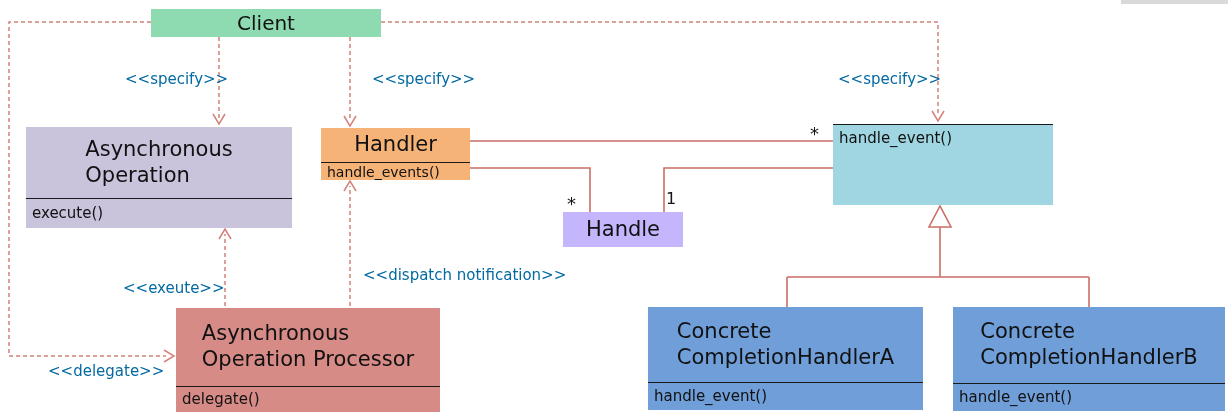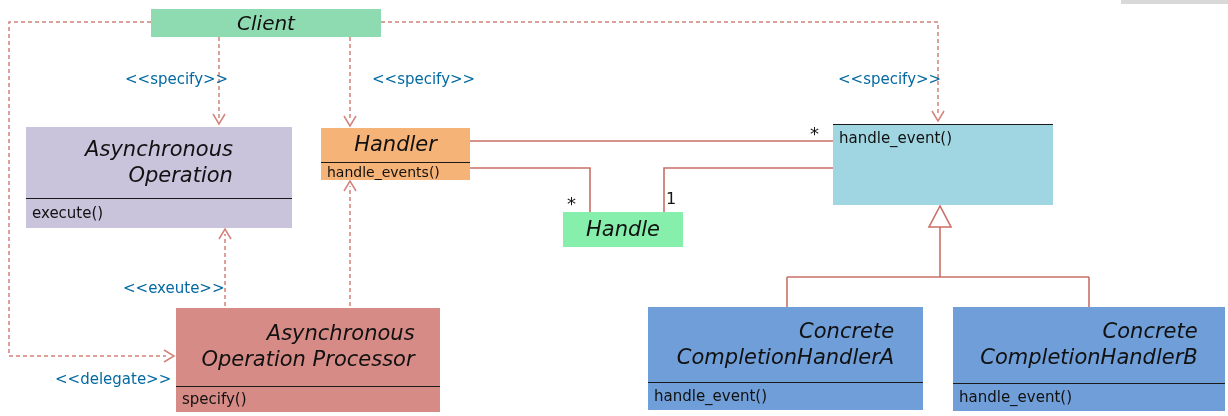--- a/index.html
+++ b/index.html
@@ -8,21 +8,21 @@
     font-family:"DejaVu Sans","Liberation Sans",sans-serif;color:#111;
     overflow:hidden;
   }
   .lines{position:absolute;left:0;top:0;width:1228px;height:416px;}
   .uml-class{
     position:absolute;display:flex;flex-direction:column;
     box-sizing:border-box;
   }
   .uml-title{
     flex:1;display:flex;align-items:center;justify-content:center;
-    text-align:right;white-space:pre-line;font-size:21px;line-height:1.22;font-style:italic;
+    text-align:left;white-space:pre-line;font-size:21px;line-height:1.22;
   }
   .uml-method{
     display:flex;align-items:center;border-top:1.6px solid #1a1a1a;
     font-size:15px;padding-left:6px;box-sizing:border-box;line-height:1;
   }
   .stereotype{
     position:absolute;font-size:15px;white-space:nowrap;color:#0369a1;
   }
   .mult{
     position:absolute;font-size:18px;color:#151515;line-height:1;
@@ -80,47 +80,48 @@
 
   <div class="uml-class" style="left:321px;top:128px;width:149px;height:52px;background:#f6b377;">
     <div class="uml-title">Handler</div>
     <div class="uml-method" style="height:18px;font-size:14px;">handle_events()</div>
   </div>
 
   <div class="uml-class" style="left:833px;top:124px;width:220px;height:81px;background:#a0d6e2;">
     <div class="uml-method" style="height:28px;">handle_event()</div>
   </div>
 
-  <div class="uml-class" style="left:563px;top:212px;width:120px;height:35px;background:#86efac;">
+  <div class="uml-class" style="left:563px;top:212px;width:120px;height:35px;background:#c4b5fd;">
     <div class="uml-title">Handle</div>
   </div>
 
   <div class="uml-class" style="left:176px;top:308px;width:264px;height:104px;background:#d78b87;">
     <div class="uml-title">Asynchronous
 Operation Processor</div>
-    <div class="uml-method" style="height:26px;">specify()</div>
+    <div class="uml-method" style="height:26px;">delegate()</div>
   </div>
 
   <div class="uml-class" style="left:648px;top:307px;width:275px;height:103px;background:#6f9ed8;">
     <div class="uml-title">Concrete
 CompletionHandlerA</div>
     <div class="uml-method" style="height:28px;">handle_event()</div>
   </div>
 
   <div class="uml-class" style="left:953px;top:307px;width:272px;height:104px;background:#6f9ed8;">
     <div class="uml-title">Concrete
 CompletionHandlerB</div>
     <div class="uml-method" style="height:28px;">handle_event()</div>
   </div>
 
   <div class="stereotype" style="left:125px;top:70px;">&lt;&lt;specify&gt;&gt;</div>
   <div class="stereotype" style="left:372px;top:70px;">&lt;&lt;specify&gt;&gt;</div>
   <div class="stereotype" style="left:838px;top:70px;">&lt;&lt;specify&gt;&gt;</div>
   <div class="stereotype" style="left:123px;top:279px;">&lt;&lt;exeute&gt;&gt;</div>
-  <div class="stereotype" style="left:55px;top:362px;margin-top:8px;">&lt;&lt;delegate&gt;&gt;</div>
+  <div class="stereotype" style="left:363px;top:266px;">&lt;&lt;dispatch notification&gt;&gt;</div>
+  <div class="stereotype" style="left:48px;top:362px;">&lt;&lt;delegate&gt;&gt;</div>
 
   <div class="mult" style="left:810px;top:125px;">*</div>
   <div class="mult" style="left:567px;top:195px;">*</div>
   <div class="mult" style="left:666px;top:191px;font-size:16px;">1</div>
 
   <div class="edge-fragment"></div>
 
 </div>
 
 </body></html>

